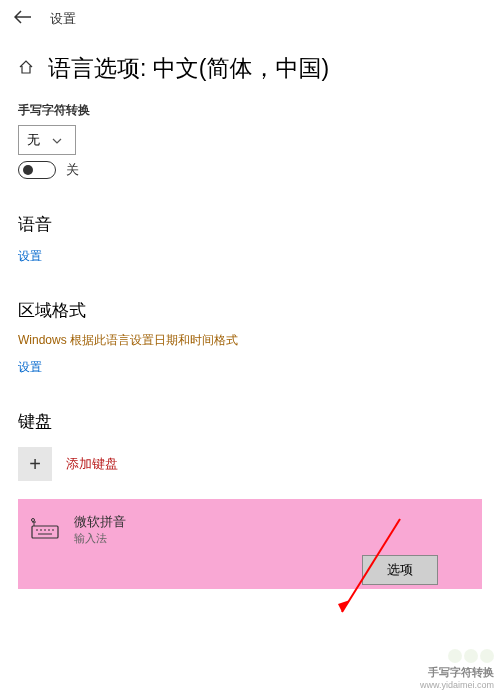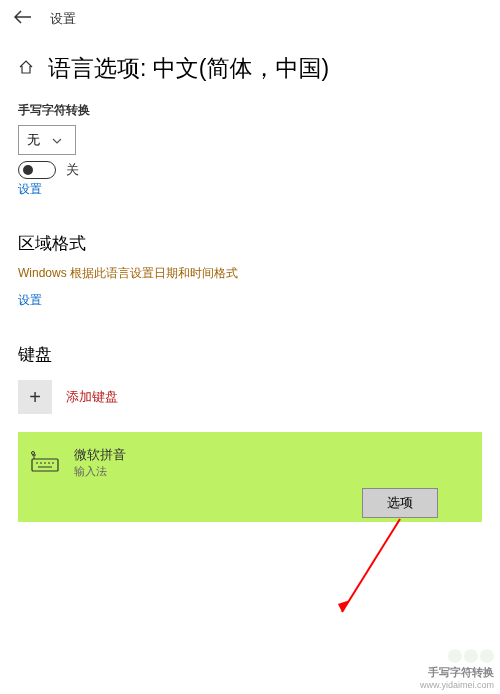--- a/index.html
+++ b/index.html
@@ -131,21 +131,21 @@
       justify-content: center;
       font-size: 20px;
       color: #333;
       font-weight: 300;
     }
     .add-keyboard-label {
       font-size: 13px;
       color: #b91c1c;
     }
     .keyboard-item {
-      background: #bef264;
+      background: #f9a8d4;
       margin-top: 18px;
       padding: 10px 12px;
       display: flex;
       align-items: center;
       gap: 14px;
       position: relative;
       height: 90px;
     }
     .keyboard-icon {
       width: 30px;
@@ -242,20 +242,21 @@
     </span>
   </div>
 
   <div class="toggle-row">
     <div class="toggle">
       <div class="toggle-knob"></div>
     </div>
     <span class="toggle-label">关</span>
   </div>
 
+  <div class="section-heading">语音</div>
   <span class="link">设置</span>
 
   <div class="section-heading">区域格式</div>
   <div class="desc-text">Windows 根据此语言设置日期和时间格式</div>
   <span class="link">设置</span>
 
   <div class="section-heading">键盘</div>
   <div class="add-keyboard-row">
     <div class="plus-box">+</div>
     <span class="add-keyboard-label">添加键盘</span>

